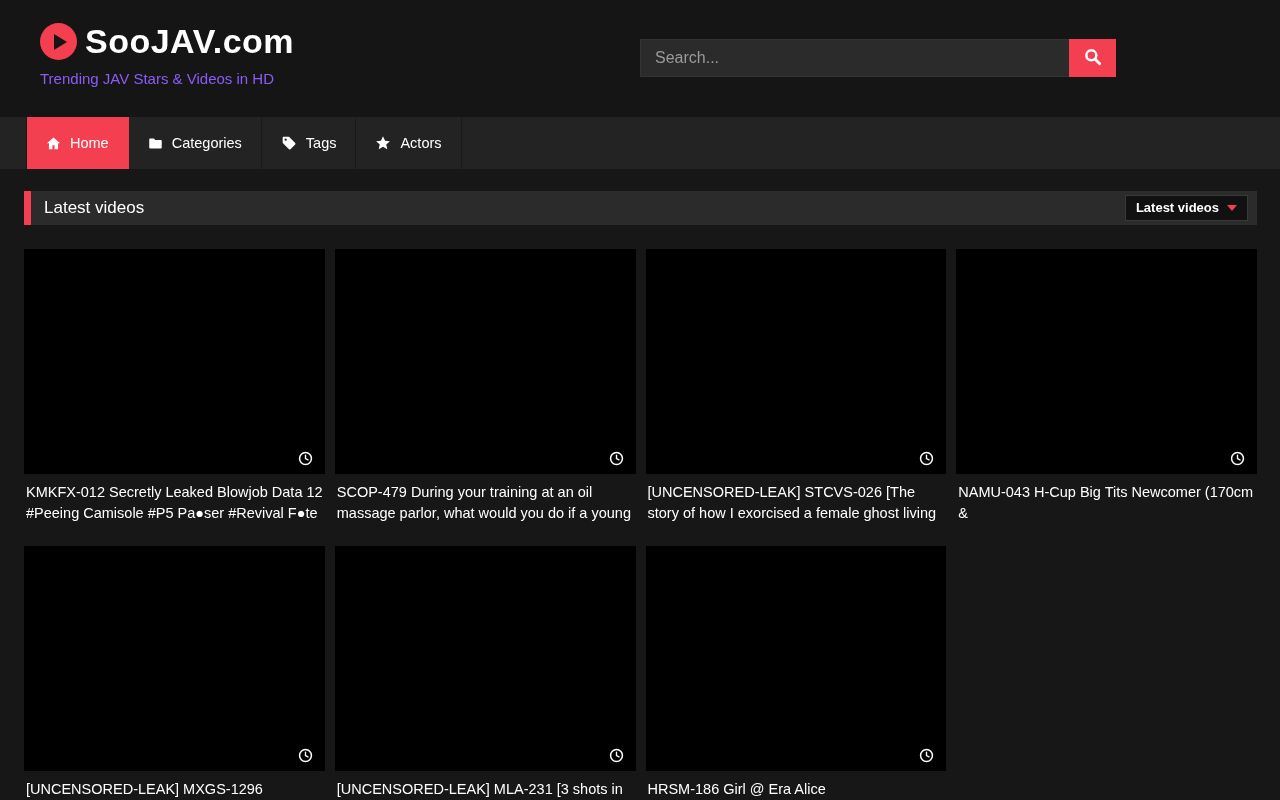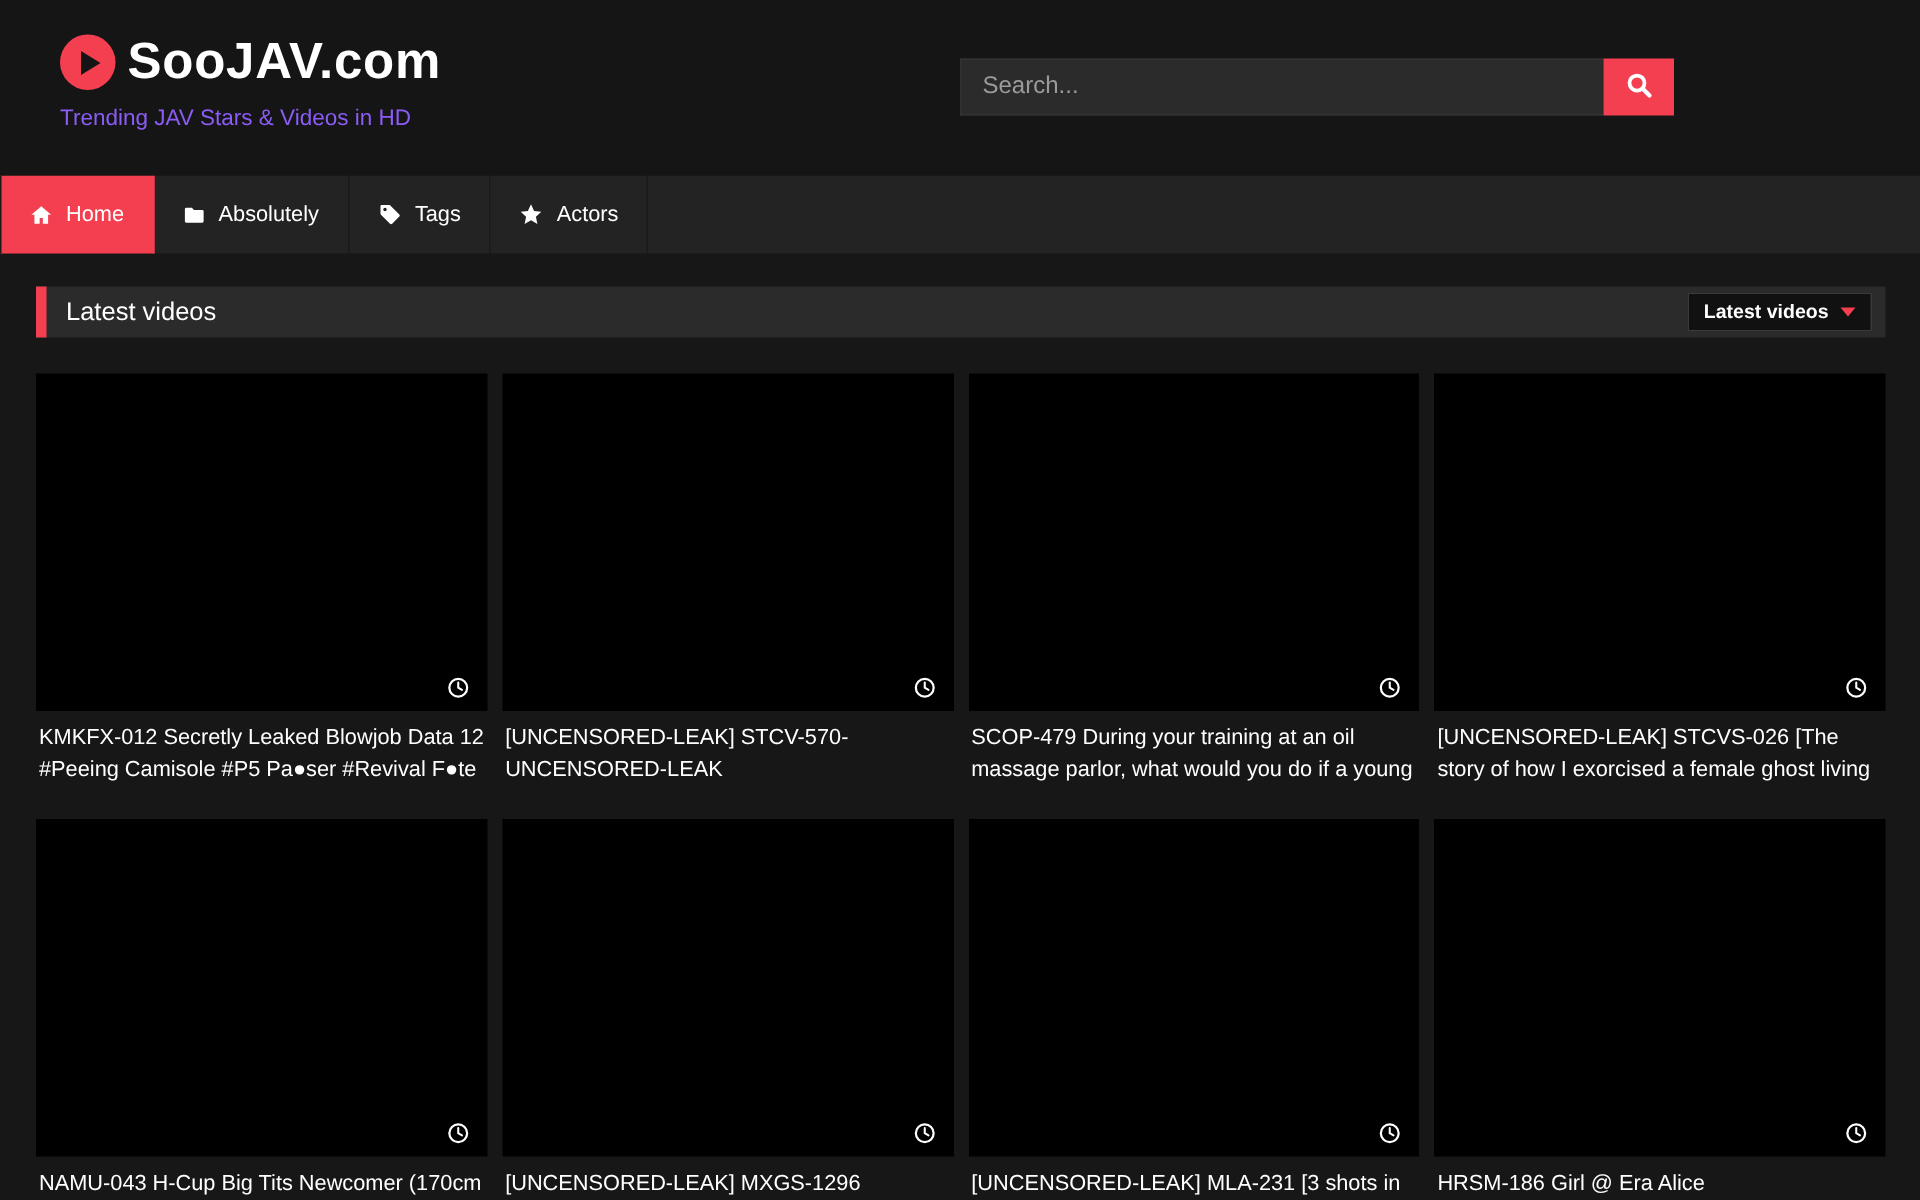--- a/index.html
+++ b/index.html
@@ -88,20 +88,21 @@
     align-items: center;
     justify-content: center;
   }
 
   
   .main-nav {
     height: 52px;
     background: #232323;
     display: flex;
     align-items: stretch;
+    padding-left: 26px;
   }
   .nav-item {
     display: flex;
     align-items: center;
     gap: 9px;
     padding: 0 19px;
     font-size: 14.5px;
     color: #fff;
     cursor: pointer;
     border-right: 1px solid #1a1a1a;
@@ -218,21 +219,21 @@
       </svg>
     </span>
     <span>Home</span>
   </a>
   <a class="nav-item">
     <span>
       <svg width="15" height="15" viewBox="0 0 24 24">
         <path d="M2 5.5a1.5 1.5 0 0 1 1.5-1.5h6l2.2 2.3h8.8A1.5 1.5 0 0 1 22 7.8v10.7a1.5 1.5 0 0 1-1.5 1.5h-17A1.5 1.5 0 0 1 2 18.5V5.5z" fill="#fff"></path>
       </svg>
     </span>
-    <span>Absolutely</span>
+    <span>Categories</span>
   </a>
   <a class="nav-item">
     <span>
       <svg width="16" height="16" viewBox="0 0 24 24">
         <path d="M2.5 11.2V3.6c0-.6.5-1.1 1.1-1.1h7.6c.4 0 .8.2 1.1.4l9 9c.6.6.6 1.6 0 2.2l-7.1 7.1c-.6.6-1.6.6-2.2 0l-9-9a1.6 1.6 0 0 1-.5-1z" fill="#fff"></path>
         <circle cx="7" cy="7" r="1.7" fill="#232323"></circle>
       </svg>
     </span>
     <span>Tags</span>
   </a>
@@ -263,31 +264,20 @@
         <span class="clock-badge">
           <svg width="15" height="15" viewBox="0 0 24 24">
             <circle cx="12" cy="12" r="9.5" fill="none" stroke="#fff" stroke-width="2.4"></circle>
             <path d="M12 6.5V12l4 2.2" fill="none" stroke="#fff" stroke-width="2.2" stroke-linecap="round"></path>
           </svg>
         </span>
       </div>
       <div class="video-title">KMKFX-012 Secretly Leaked Blowjob Data 12 #Peeing Camisole #P5 Pa●ser #Revival F●te</div>
     </div>
 
-    <div class="video-card">
-      <div class="video-thumb">
-        <span class="clock-badge">
-          <svg width="15" height="15" viewBox="0 0 24 24">
-            <circle cx="12" cy="12" r="9.5" fill="none" stroke="#fff" stroke-width="2.4"></circle>
-            <path d="M12 6.5V12l4 2.2" fill="none" stroke="#fff" stroke-width="2.2" stroke-linecap="round"></path>
-          </svg>
-        </span>
-      </div>
-      <div class="video-title">[UNCENSORED-LEAK] STCV-570-UNCENSORED-LEAK</div>
-    </div>
 
     <div class="video-card">
       <div class="video-thumb">
         <span class="clock-badge">
           <svg width="15" height="15" viewBox="0 0 24 24">
             <circle cx="12" cy="12" r="9.5" fill="none" stroke="#fff" stroke-width="2.4"></circle>
             <path d="M12 6.5V12l4 2.2" fill="none" stroke="#fff" stroke-width="2.2" stroke-linecap="round"></path>
           </svg>
         </span>
       </div>

